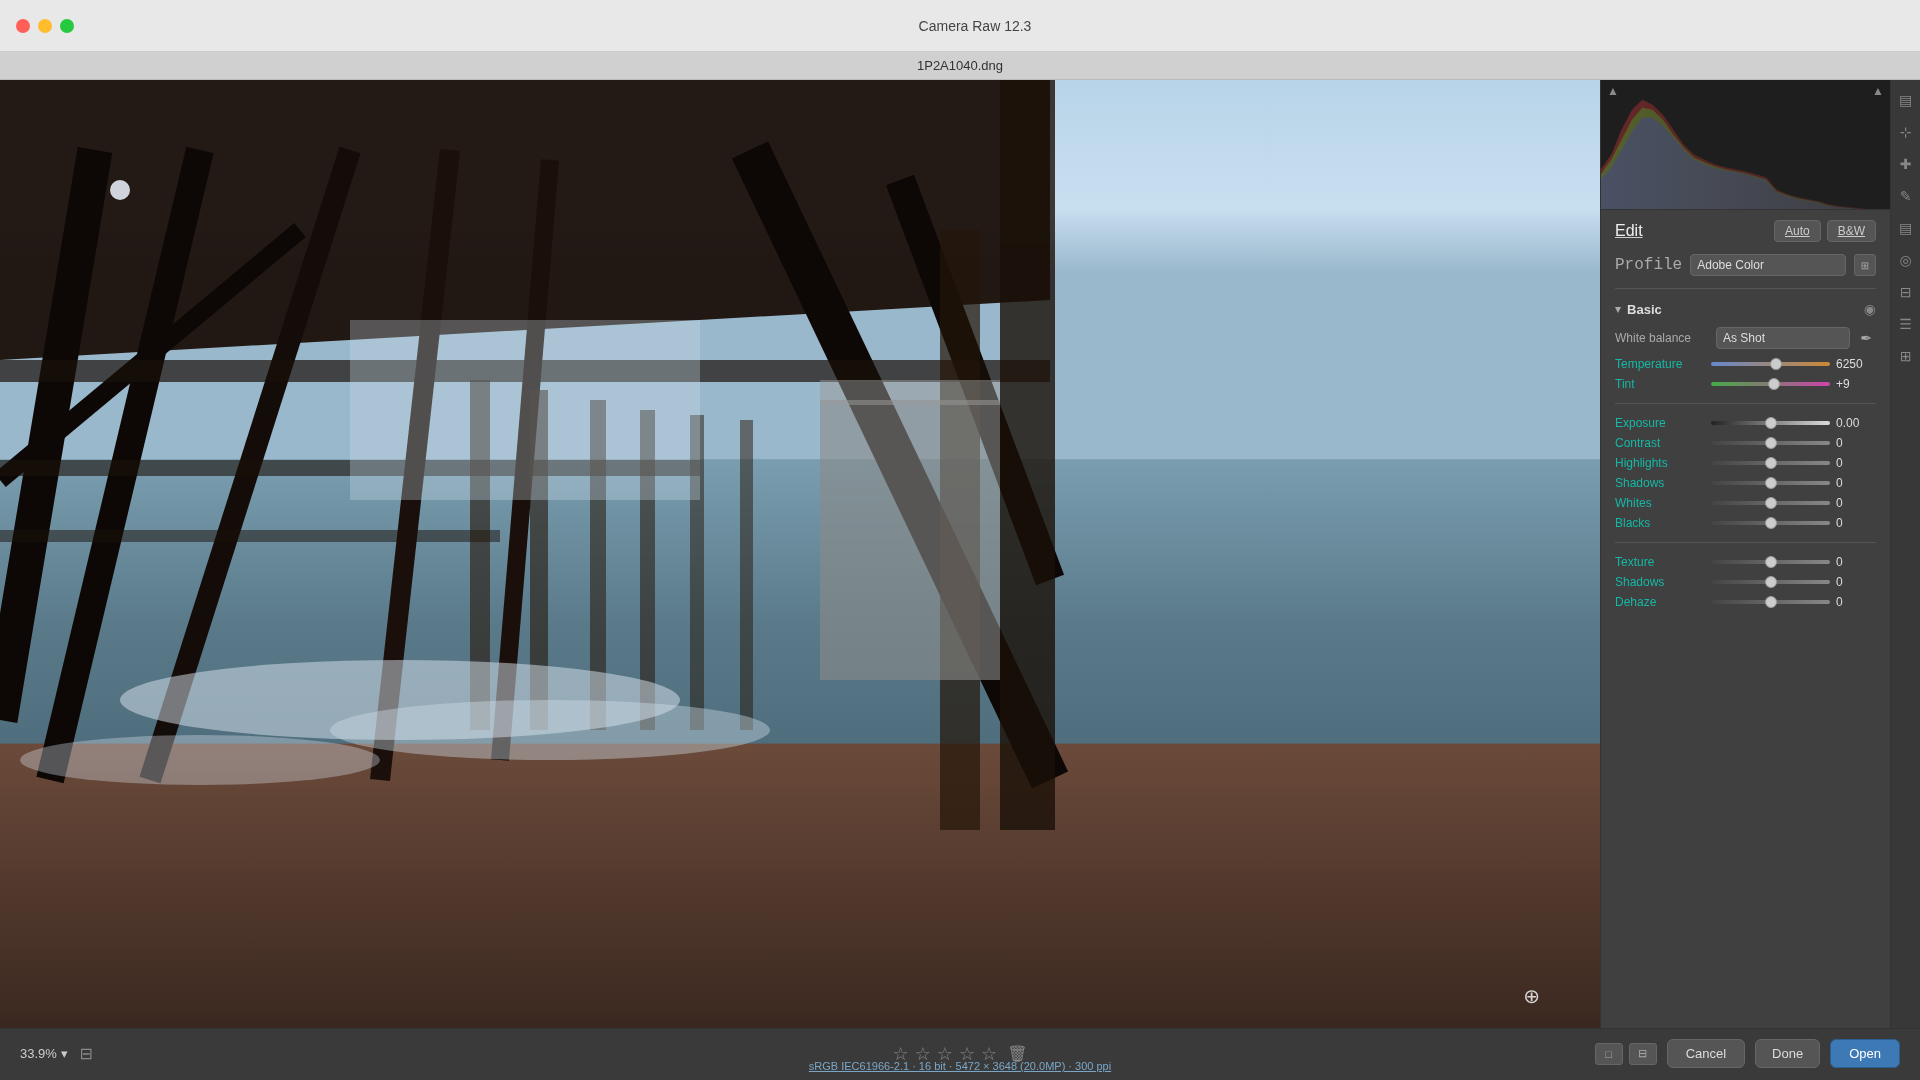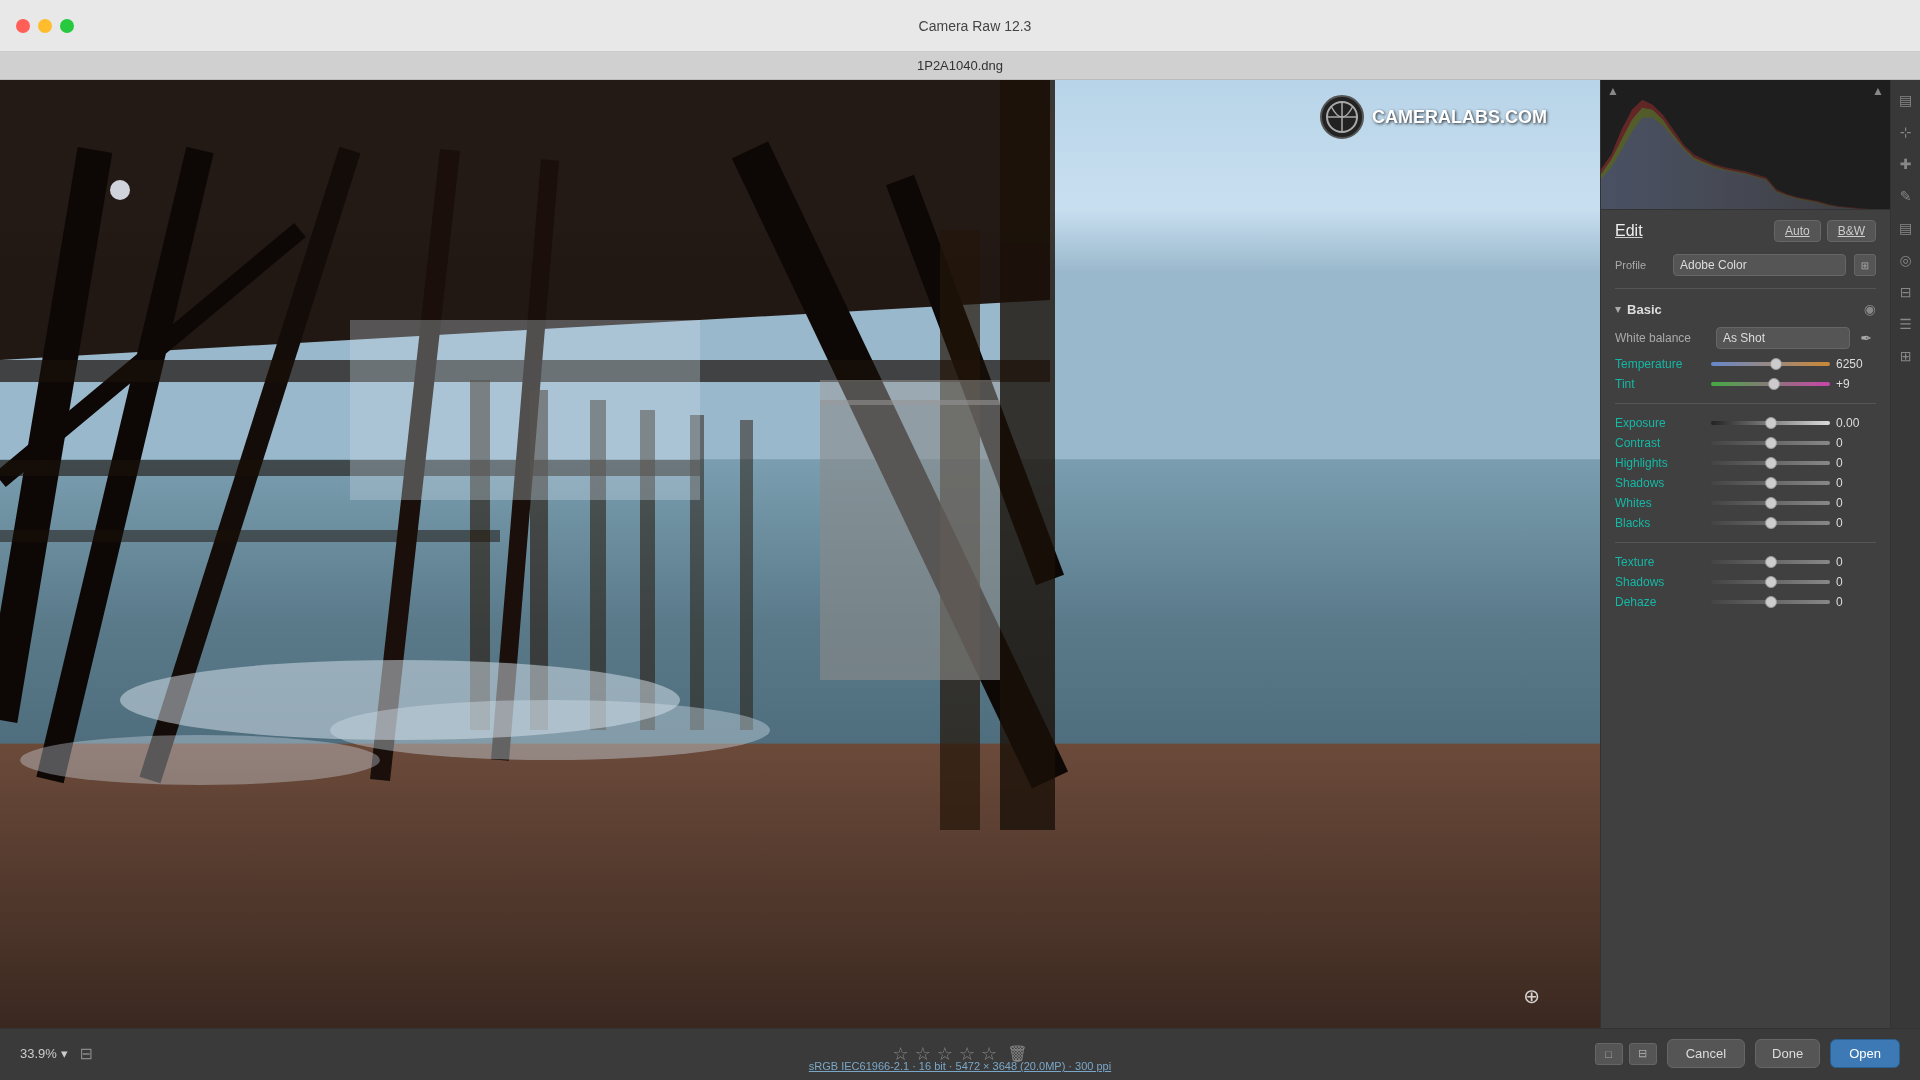--- a/index.html
+++ b/index.html
@@ -171,22 +171,23 @@
 
     
     .profile-row {
       display: flex;
       align-items: center;
       margin-bottom: 10px;
       gap: 8px;
     }
     .profile-label {
       color: #aaa;
-      font-size: 11px;
+      font-size: 16px;
       min-width: 50px;
+      font-family: Liberation Mono, monospace;
     }
     .profile-select {
       flex: 1;
       background: #555;
       border: 1px solid #666;
       border-radius: 4px;
       color: #ddd;
       padding: 3px 6px;
       font-size: 12px;
       cursor: pointer;
@@ -569,31 +570,20 @@
         <rect x="820" y="300" width="180" height="25" fill="#9a9a98" opacity="0.5"></rect>
 
         <rect x="350" y="240" width="350" height="180" fill="rgba(210,225,240,0.3)"></rect>
 
         <circle cx="120" cy="110" r="10" fill="rgba(240,245,255,0.85)"></circle>
       </svg>
     </div>
 
     <div class="zoom-icon">⊕</div>
 
-    <div class="watermark">
-      <div class="watermark-logo">
-        <svg width="34" height="34" viewBox="0 0 34 34">
-          <circle cx="17" cy="17" r="15" fill="none" stroke="#aaa" stroke-width="2"></circle>
-          <line x1="17" y1="2" x2="17" y2="32" stroke="#aaa" stroke-width="1.5"></line>
-          <line x1="2" y1="17" x2="32" y2="17" stroke="#aaa" stroke-width="1.5"></line>
-          <path d="M 6 6 Q 17 28 28 6" fill="none" stroke="#aaa" stroke-width="1.5"></path>
-        </svg>
-      </div>
-      <span class="watermark-text">CAMERALABS.COM</span>
-    </div>
   </div>
 
   <div class="right-panel">
 
     <div class="histogram-area">
       <span class="hist-corner-arrow left">▲</span>
       <span class="hist-corner-arrow right">▲</span>
       <svg class="histogram-svg" viewBox="0 0 280 130" preserveAspectRatio="none">
         <defs>
           <linearGradient id="histR" x1="0" y1="0" x2="1" y2="0">

